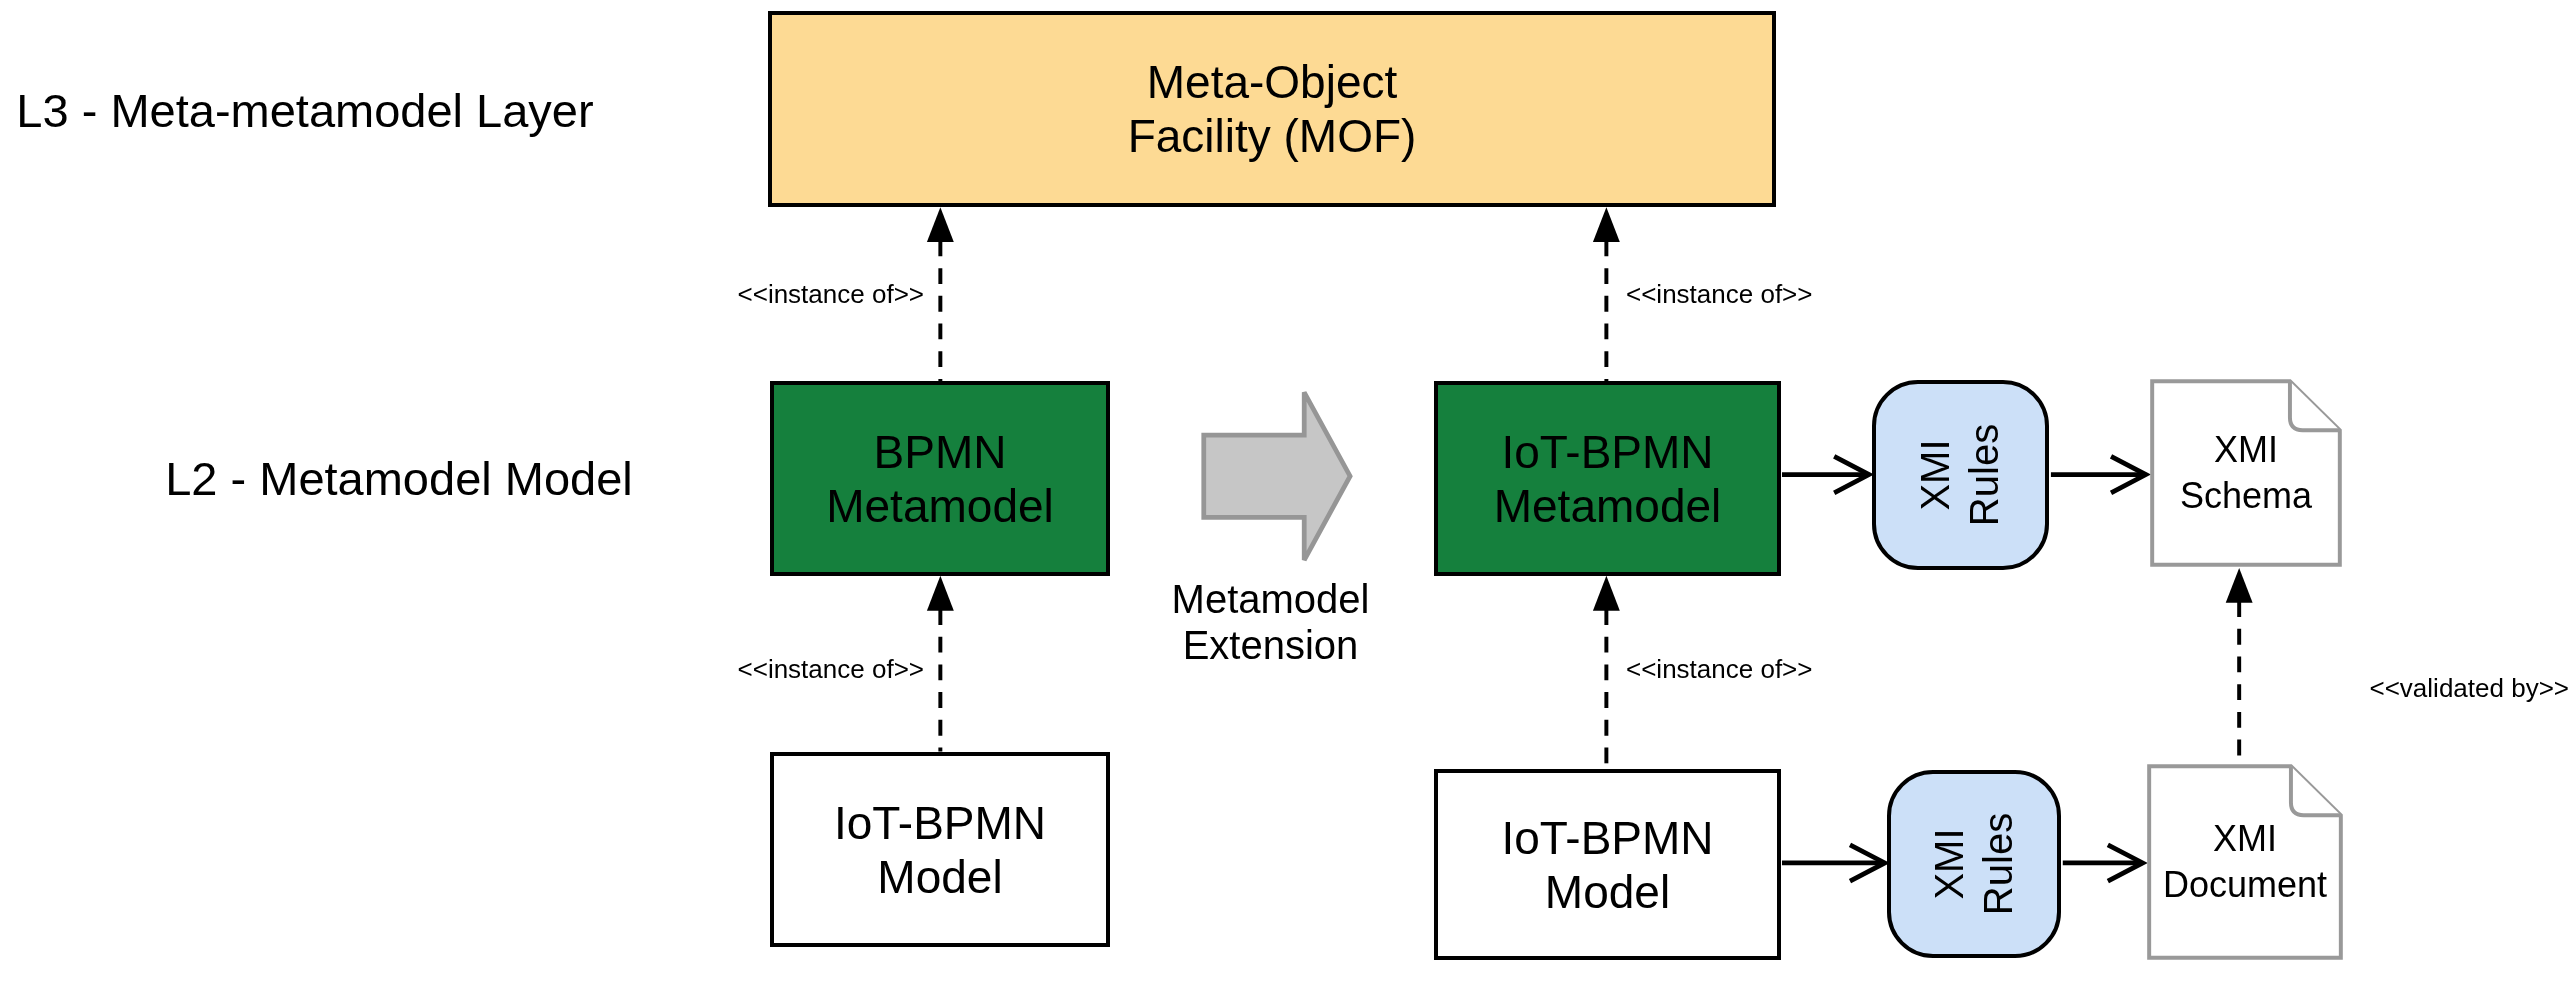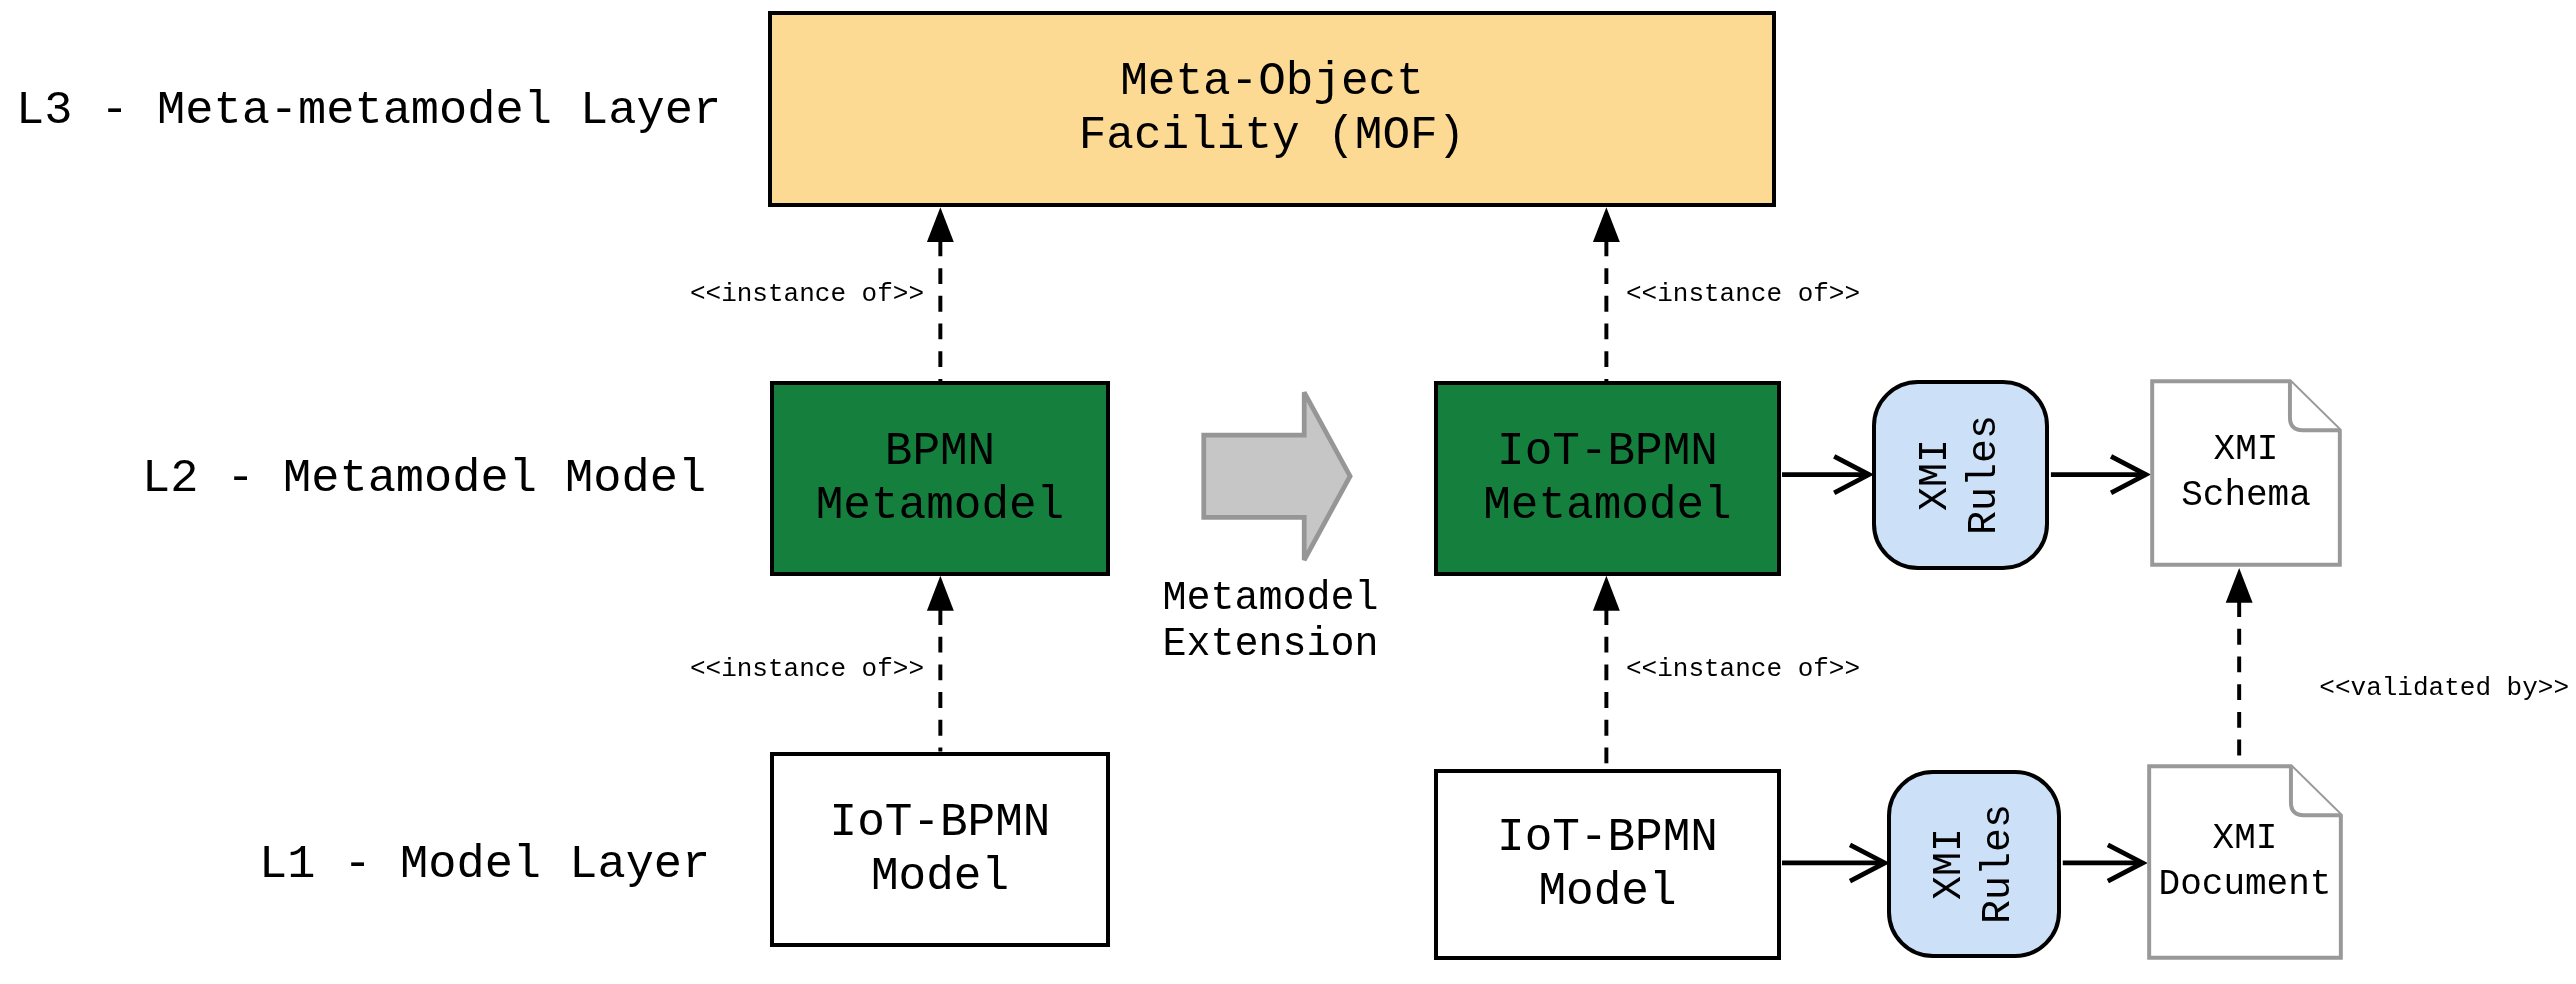--- a/index.html
+++ b/index.html
@@ -1,21 +1,21 @@
 <!DOCTYPE html>
 <html style="font-size:12.7px"><head>
 <meta charset="utf-8">
 <style>
   html, body { margin: 0; padding: 0; background: #ffffff; }
   .canvas {
     position: relative;
     width: 2576px;
     height: 984px;
     background: #ffffff;
-    font-family: Liberation Mono, monospace;
+    font-family: Liberation Sans, sans-serif;
     color: #000000;
     overflow: hidden;
   }
   svg.connector-layer {
     position: absolute;
     left: 0; top: 0;
     width: 2576px; height: 984px;
   }
   .layer-label {
     position: absolute;
@@ -131,21 +131,20 @@
     <g>
       <line x1="2607" y1="1091" x2="2706" y2="1091" stroke="#000" stroke-width="6"></line>
       <polyline points="2664,1068 2708,1091 2664,1114" fill="none" stroke="#000" stroke-width="6"></polyline>
     </g>
 
     <polygon points="1521,550 1648,550 1648,496 1706,602 1648,708 1648,654 1521,654" fill="#C6C6C6" stroke="#969696" stroke-width="6"></polygon>
   </svg>
 
   <div class="layer-label" style="left:16px; top:82px; width:578px;">L3 - Meta-metamodel Layer</div>
   <div class="layer-label" style="left:142px; top:450px; width:514px;">L2 - Metamodel Model</div>
-  <div class="layer-label" style="left:259px; top:836px; width:396px;">L1 - Model Layer</div>
 
   <div class="node mof" style="left:768px; top:11px; width:1008px; height:196px;">
     <span>Meta-Object
 Facility (MOF)</span>
   </div>
 
   <div class="node metamodel" style="left:770px; top:381px; width:340px; height:195px;">
     <span>BPMN
 Metamodel</span>
   </div>

